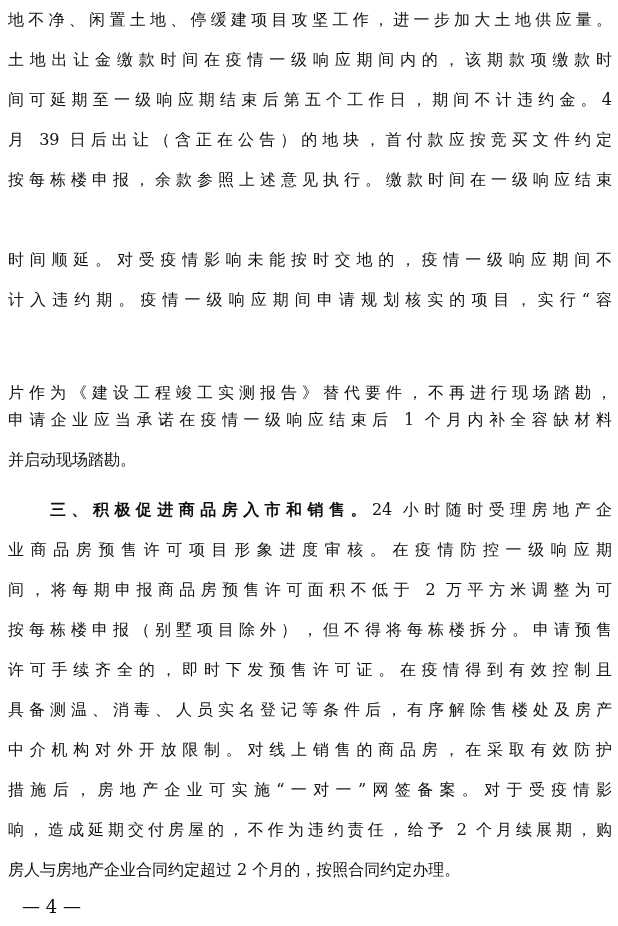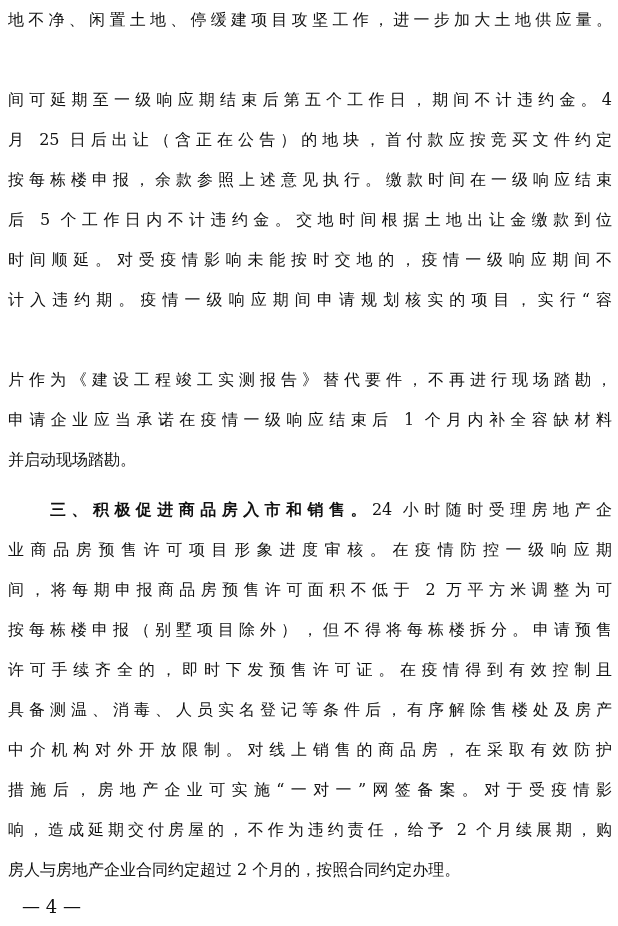--- a/index.html
+++ b/index.html
@@ -13,27 +13,27 @@
   .line.indent { left: 50px; width: 562px; }
   .bold { font-weight: bold; font-family: "DejaVu Sans", "Liberation Sans", sans-serif; }
   .pagenum { position: absolute; left: 22px; top: 896px; font-size: 18px; line-height: 22px;
              font-family: "DejaVu Serif", "Liberation Serif", serif; white-space: nowrap; }
 </style>
 </head>
 <body>
 
 <div class="page">
   <div class="line" style="top:6px">地不净、闲置土地、停缓建项目攻坚工作，进一步加大土地供应量。</div>
+  <div class="line" style="top:46px">土地出让金缴款时间在疫情一级响应期间内的，该期款项缴款时</div>
   <div class="line" style="top:86px">间可延期至一级响应期结束后第五个工作日，期间不计违约金。4</div>
-  <div class="line" style="top:126px">月 25 日后出让（含正在公告）的地块，首付款应按竞买文件约定</div>
+  <div class="line" style="top:126px">月 39 日后出让（含正在公告）的地块，首付款应按竞买文件约定</div>
   <div class="line" style="top:166px">按每栋楼申报，余款参照上述意见执行。缴款时间在一级响应结束</div>
-  <div class="line" style="top:206px">后 5 个工作日内不计违约金。交地时间根据土地出让金缴款到位</div>
   <div class="line" style="top:246px">时间顺延。对受疫情影响未能按时交地的，疫情一级响应期间不</div>
   <div class="line" style="top:286px">计入违约期。疫情一级响应期间申请规划核实的项目，实行“容</div>
-  <div class="line" style="top:366px">片作为《建设工程竣工实测报告》替代要件，不再进行现场踏勘，</div>
+  <div class="line" style="top:379px">片作为《建设工程竣工实测报告》替代要件，不再进行现场踏勘，</div>
   <div class="line" style="top:406px">申请企业应当承诺在疫情一级响应结束后 1 个月内补全容缺材料</div>
   <div class="line last" style="top:446px">并启动现场踏勘。</div>
 
   <div class="line indent" style="top:496px">
     <span class="bold">三、积极促进商品房入市和销售。</span><span>24 小时随时受理房地产企</span>
   </div>
   <div class="line" style="top:536px">业商品房预售许可项目形象进度审核。在疫情防控一级响应期</div>
   <div class="line" style="top:576px">间，将每期申报商品房预售许可面积不低于 2 万平方米调整为可</div>
   <div class="line" style="top:616px">按每栋楼申报（别墅项目除外），但不得将每栋楼拆分。申请预售</div>
   <div class="line" style="top:656px">许可手续齐全的，即时下发预售许可证。在疫情得到有效控制且</div>

